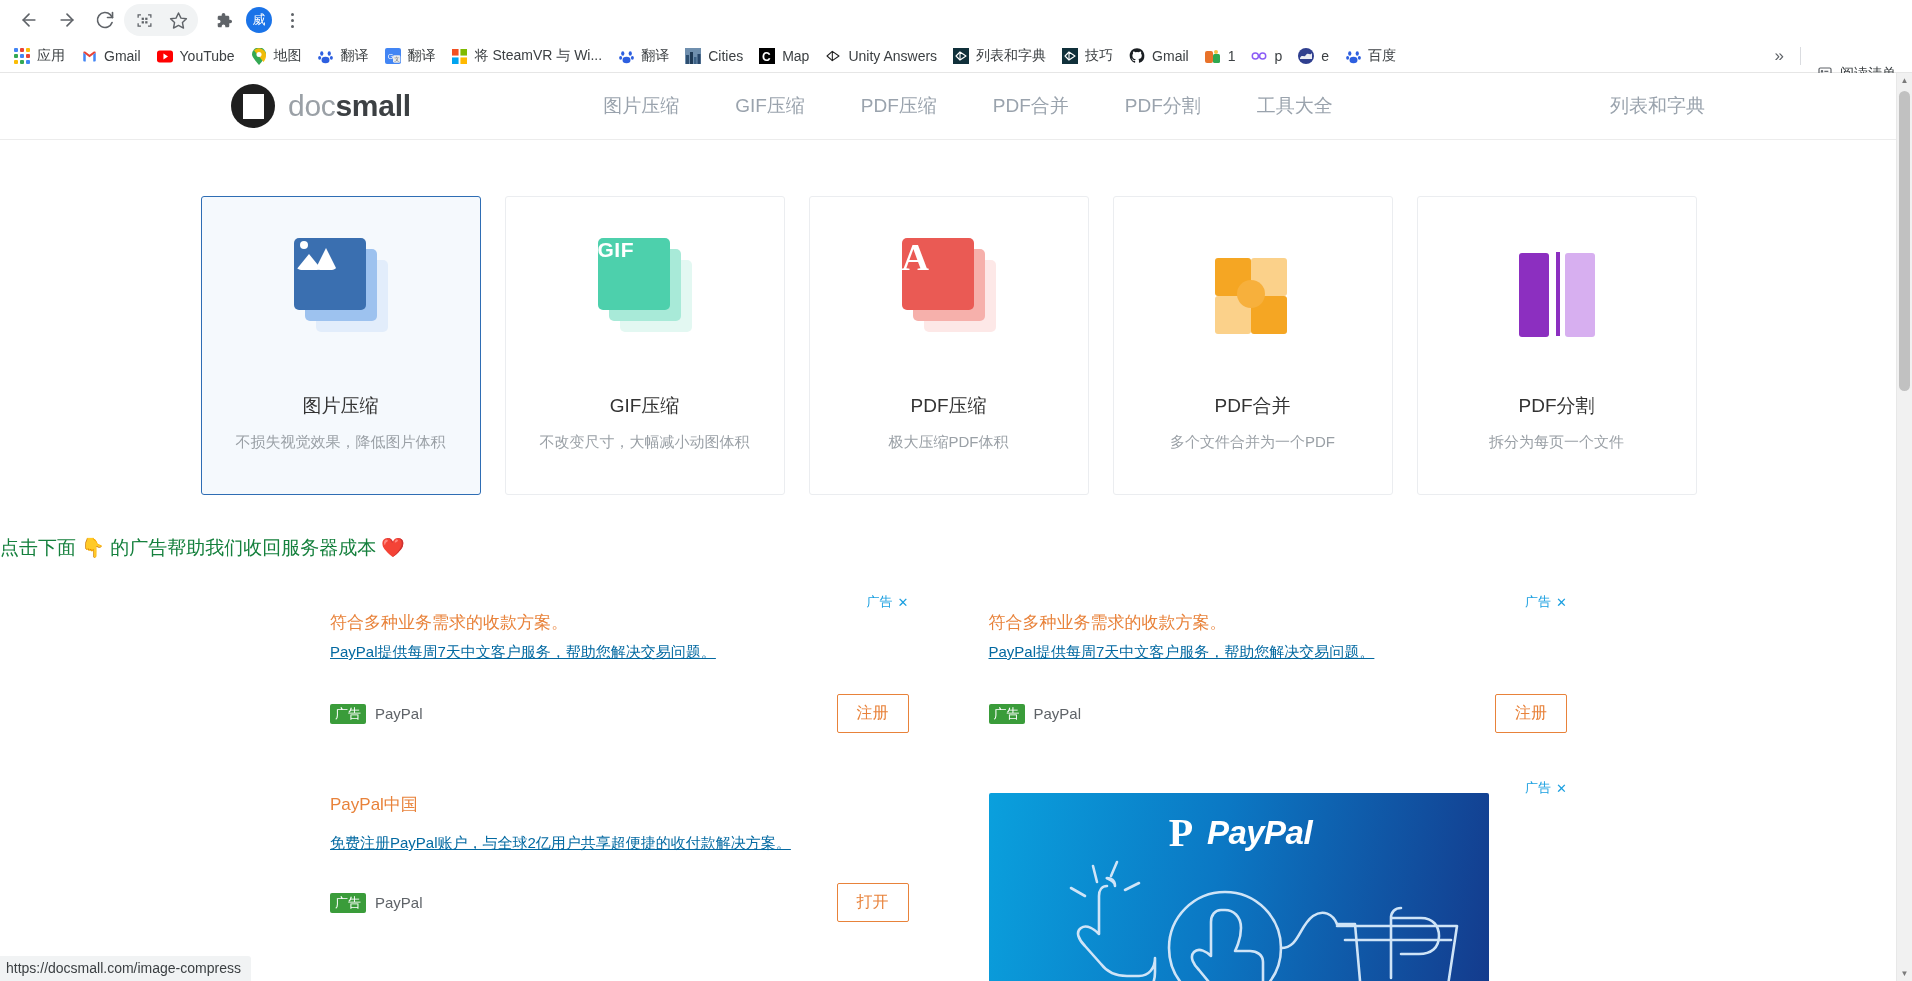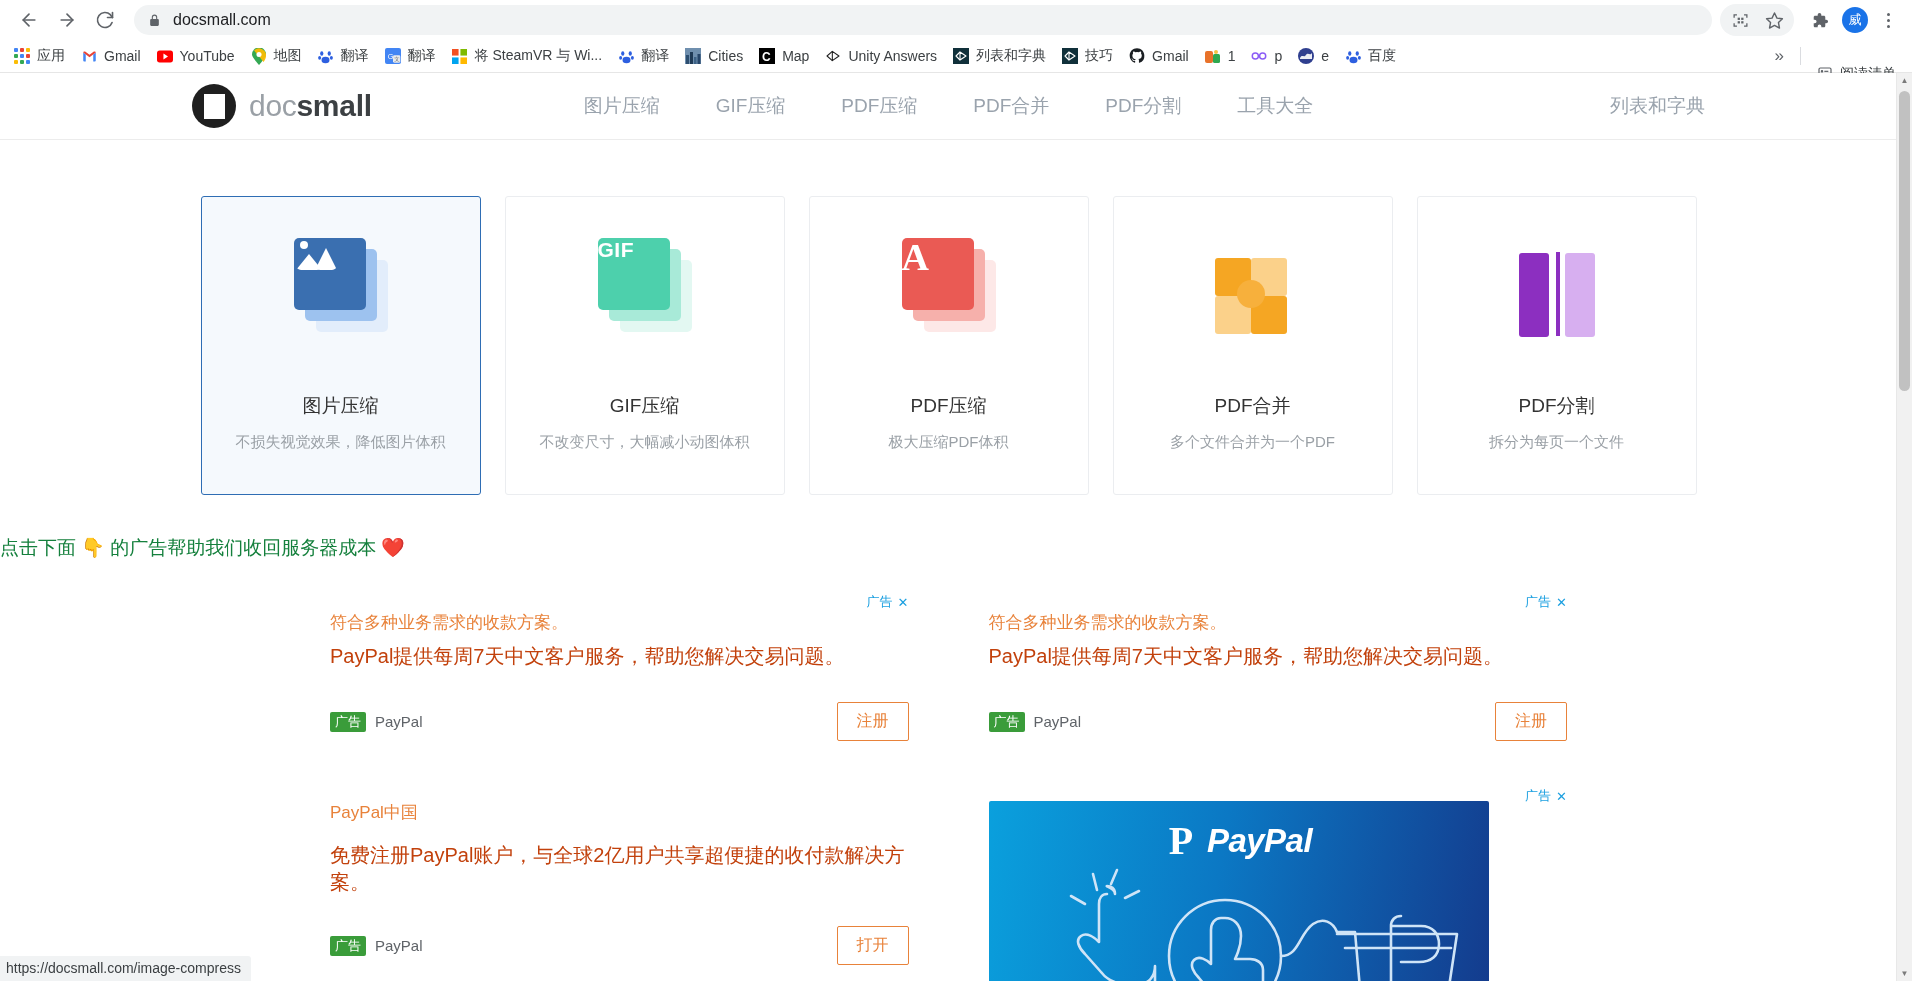--- a/index.html
+++ b/index.html
@@ -43,21 +43,21 @@
   .reading-list{display:flex;align-items:center;margin-left:2px;margin-top:36px;}
 
   
   .viewport{flex:1 1 auto;position:relative;overflow:hidden;background:#fff;}
   .page{position:absolute;left:0;top:0;right:15px;bottom:0;overflow:hidden;background:#fff;}
   .scrollbar{position:absolute;right:0;top:0;bottom:0;width:15px;background:#f1f1f1;border-left:1px solid #e8e8e8;}
   .sb-arrow{width:15px;height:15px;display:flex;align-items:center;justify-content:center;color:#7a7a7a;font-size:8px;}
   .sb-thumb{position:absolute;left:2px;width:11px;border-radius:6px;background:#c1c1c1;}
 
   
-  .site-header{height:66px;display:flex;align-items:center;padding:0 0 0 0;position:relative;}
+  .site-header{height:66px;display:flex;align-items:center;padding:0 0 0 0;position:relative;margin-left:39px;}
   .logo-wrap{display:flex;align-items:center;position:absolute;left:192px;top:50%;transform:translateY(-50%);}
   .logo-mark{width:44px;height:44px;border-radius:50%;background:#1f1f1f;display:flex;align-items:center;justify-content:center;position:relative;}
   .logo-doc{width:21px;height:25px;background:#fff;position:relative;}
   .logo-doc:after{content:"";position:absolute;right:-4px;bottom:-4px;width:17px;height:20px;background:#d5d5d5;z-index:-1;}
   .logo-text{margin-left:13px;font-size:30px;color:#9aa0a6;letter-spacing:-0.3px;}
   .logo-text b{color:#3c4043;font-weight:700;}
   .nav{position:absolute;left:50%;transform:translateX(-50%);display:flex;gap:56px;}
   .nav a{font-size:19px;color:#9aa3ad;text-decoration:none;white-space:nowrap;}
   .feedback{position:absolute;right:192px;font-size:19px;color:#9aa3ad;white-space:nowrap;}
   .hdr-rule{height:1px;background:#ececec;margin:0;}
@@ -94,21 +94,21 @@
 
   
   .ad-notice{text-align:left;margin-top:40px;font-size:19px;color:#15803d;}
   .ad-notice .emoji{font-size:19px;}
 
   
   .ad-row{display:flex;margin-top:32px;padding:0 330px 0 330px;box-sizing:border-box;}
   .ad-flag{position:absolute;right:0;top:0;display:flex;align-items:center;gap:5px;font-size:13px;color:#1a9fe0;white-space:nowrap;}
   .ad-flag .x{color:#1a9fe0;font-size:13px;}
   .ad-head{font-size:17px;color:#e8823a;margin:18px 0 0 0;}
-  .ad-sub{font-size:20px;color:#c2410c;margin-top:9px;}
+  .ad-sub{font-size:15px;color:#0369a1;margin-top:9px;text-decoration:underline;}
   .ad-foot{display:flex;align-items:center;margin-top:32px;}
   .ad-badge{background:#3a9c3a;color:#fff;font-size:13px;padding:1px 5px;border-radius:2px;}
   .ad-adv{font-size:15px;color:#5f6368;margin-left:9px;}
   .ad-cta{
     border:1px solid #e8823a;color:#e8823a;font-size:16px;background:#fff;
     padding:8px 19px;border-radius:2px;cursor:pointer;
   }
 
   .two-col{display:flex;gap:0;}
   .col{width:50%;position:relative;box-sizing:border-box;}
@@ -147,28 +147,20 @@
           <polyline points="12 5 19 12 12 19"></polyline>
         </svg>
     </div>
     <div class="nav-btn">
       <svg width="20" height="20" viewBox="0 0 24 24" fill="none" stroke="#5f6368" stroke-width="2" stroke-linecap="round" stroke-linejoin="round">
           <polyline points="21 3 21 9 15 9"></polyline>
           <path d="M20.49 15a9 9 0 1 1-2.12-9.36L21 9"></path>
         </svg>
     </div>
 
-    <div class="omnibox">
-      <span class="lock-icon">
-        <svg width="13" height="15" viewBox="0 0 24 24" fill="#5f6368">
-            <path d="M12 1a5 5 0 0 0-5 5v3H6a2 2 0 0 0-2 2v9a2 2 0 0 0 2 2h12a2 2 0 0 0 2-2v-9a2 2 0 0 0-2-2h-1V6a5 5 0 0 0-5-5zm0 2a3 3 0 0 1 3 3v3H9V6a3 3 0 0 1 3-3z"></path>
-          </svg>
-      </span>
-      <span class="omnibox-url">docsmall.com</span>
-    </div>
 
     <div class="tb-right">
       <div class="tb-pill">
         <div class="tb-icon">
           <svg width="17" height="17" viewBox="0 0 24 24" fill="none" stroke="#5f6368" stroke-width="1.8">
               <path d="M3 8V4h4M21 8V4h-4M3 16v4h4M21 16v4h-4"></path>
               <rect x="8" y="8" width="3.2" height="3.2" fill="#5f6368" stroke="none"></rect>
               <rect x="13" y="8" width="3.2" height="3.2" fill="#5f6368" stroke="none"></rect>
               <rect x="8" y="13" width="3.2" height="3.2" fill="#5f6368" stroke="none"></rect>
               <rect x="13" y="13" width="3.2" height="3.2" fill="#5f6368" stroke="none"></rect>

